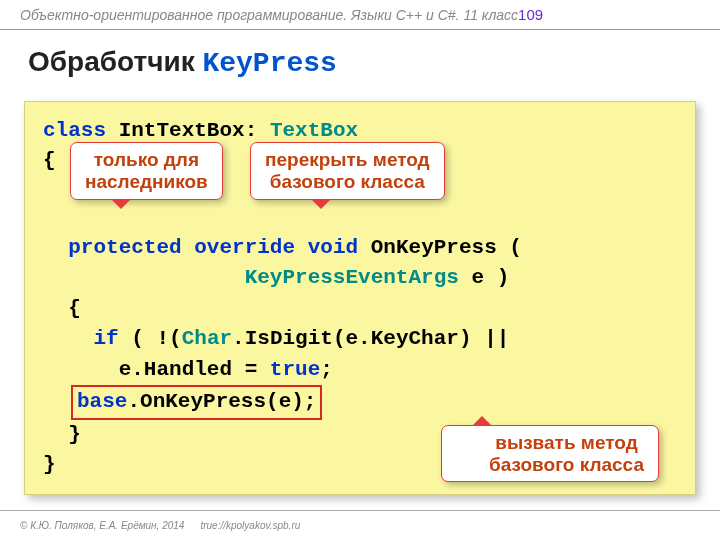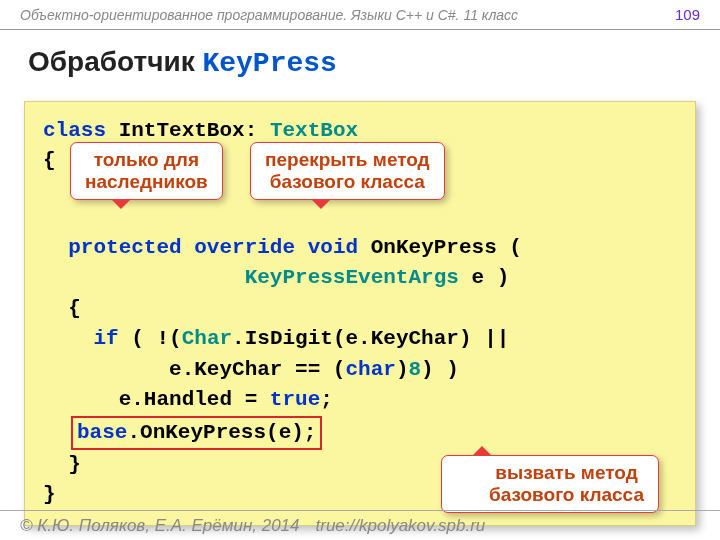--- a/index.html
+++ b/index.html
@@ -9,21 +9,20 @@
     font-family: Arial, sans-serif;
     background: #fff;
     position: relative;
     overflow: hidden;
   }
   .header-bar {
     width: 100%;
     height: 30px;
     border-bottom: 1px solid #999;
     display: flex;
-    justify-content: space-between;
     align-items: center;
     padding: 0 20px;
     font-style: italic;
     color: #888;
     font-size: 14px;
   }
   .page-number {
     font-weight: normal;
     font-style: normal;
     color: #6d28d9;
@@ -98,21 +97,21 @@
   }
   .spacer { height: 56px; }
   .footer-bar {
     position: absolute;
     bottom: 0; left: 0; right: 0;
     height: 30px;
     border-top: 1px solid #aaa;
     display: flex;
     align-items: center;
     padding: 0 20px;
-    font-size: 17px;
+    font-size: 10px;
     font-style: italic;
     color: #888;
   }
   .footer-bar .link { margin-left: 16px; color: #888; font-style: italic; }
 </style>
 </head>
 <body>
 
 <div class="header-bar">
   <span>Объектно-ориентированное программирование. Языки C++ и C#. 11 класс</span>
@@ -141,23 +140,20 @@
     &nbsp;&nbsp;&nbsp;&nbsp;&nbsp;&nbsp;&nbsp;&nbsp;&nbsp;&nbsp;&nbsp;&nbsp;&nbsp;&nbsp;&nbsp;&nbsp;<span class="c-teal">KeyPressEventArgs</span>
     <span>e</span>
     <span>)</span>
   </div>
   <div>&nbsp;&nbsp;<span>{</span></div>
   <div>
     &nbsp;&nbsp;&nbsp;&nbsp;<span class="c-blue">if</span>
     <span>( !(</span><span class="c-teal">Char</span><span>.IsDigit(e.KeyChar) ||</span>
   </div>
   <div>
-    &nbsp;&nbsp;&nbsp;&nbsp;&nbsp;&nbsp;&nbsp;&nbsp;&nbsp;&nbsp;<span>e.KeyChar == (</span><span class="c-blue">char</span><span>)</span><span class="c-num">8</span><span>) )</span>
-  </div>
-  <div>
     &nbsp;&nbsp;&nbsp;&nbsp;&nbsp;&nbsp;<span>e.Handled = </span><span class="c-blue">true</span><span>;</span>
   </div>
   <div>
     <span class="boxed"><span class="c-blue">base</span><span>.OnKeyPress(e);</span></span>
   </div>
   <div>&nbsp;&nbsp;<span>}</span></div>
   <div>}</div>
 
   <div class="callout top-left">только для<br>наследников</div>
   <div class="callout top-right">перекрыть метод<br>базового класса</div>

